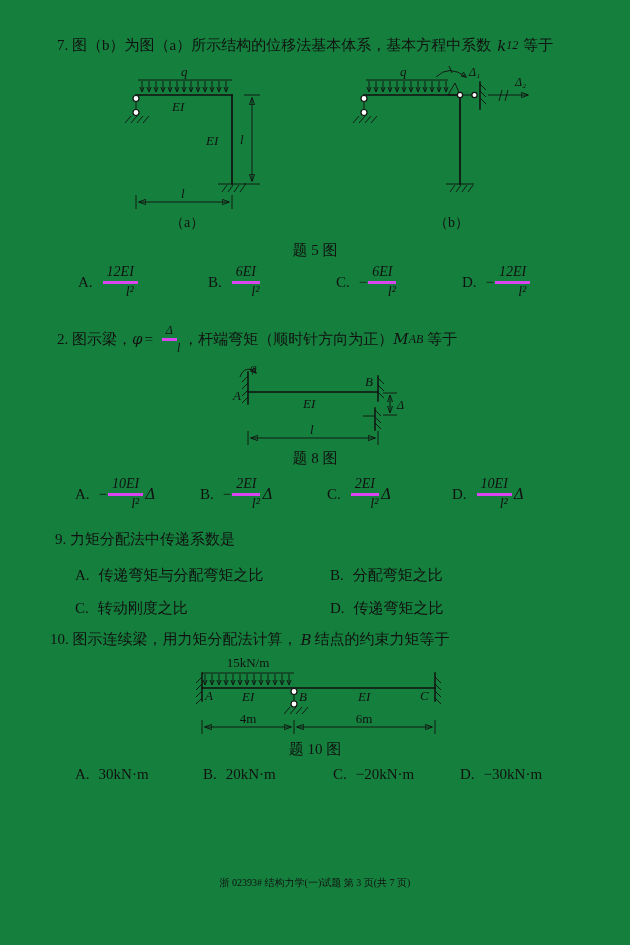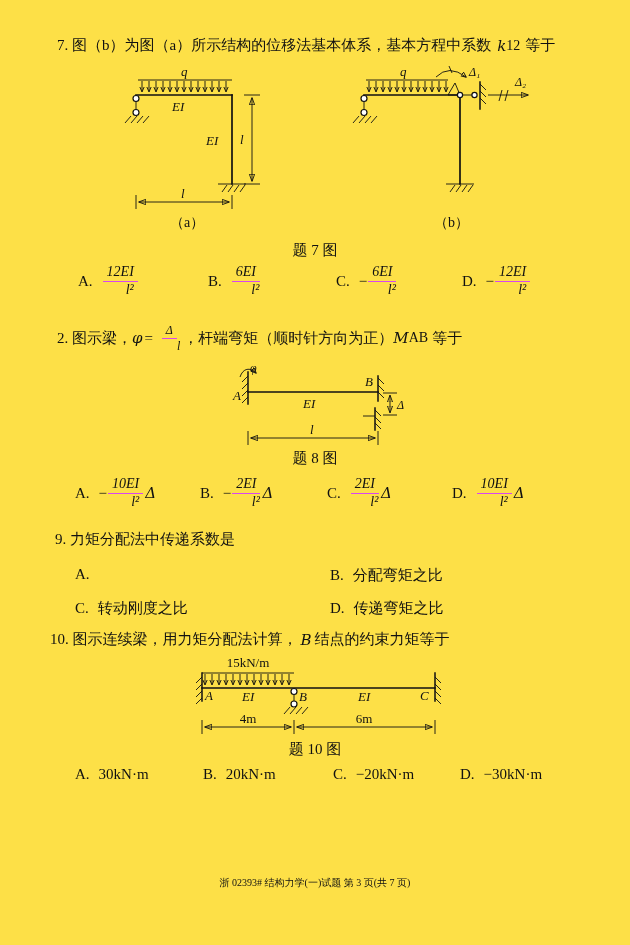--- a/index.html
+++ b/index.html
@@ -1,28 +1,28 @@
 <!DOCTYPE html>
 <html><head>
 <meta charset="utf-8">
 <style>
   html,body{margin:0;padding:0;background:#ffffff;}
-  .page{position:relative;width:630px;height:945px;background:#fde047;overflow:hidden;
+  .page{position:relative;width:630px;height:945px;background:#15803d;overflow:hidden;
         font-family:"Liberation Serif","DejaVu Serif",serif;color:#111;}
   .abs{position:absolute;}
   .stem{font-size:15px;display:flex;align-items:center;white-space:nowrap;}
   .it{font-style:italic;font-family:"DejaVu Serif",serif;}
-  sub{font-size:14px;}
+  sub{font-size:12px;font-style:italic;}
   .figcap{position:absolute;left:0;width:630px;text-align:center;font-size:15px;}
   .opt{position:absolute;display:inline-flex;align-items:center;font-size:15px;white-space:nowrap;}
   .opt .letter{margin-right:9px;}
   .opt .sign{font-style:normal;margin-right:1px;}
   .frac{display:inline-flex;flex-direction:column;align-items:center;line-height:1.05;
         font-style:italic;font-size:14px;}
-  .frac .num{padding:0 4px 1px 4px;border-bottom:1px solid #d946ef;}
+  .frac .num{padding:0 4px 1px 4px;border-bottom:3px solid #d946ef;}
   .frac .den{padding-top:1px;margin-left:19px;}
   .ifrac{font-size:12px;margin:0 3px;}
   .suffix{font-size:15px;margin-left:2px;}
   .footer{position:absolute;left:0;width:630px;text-align:center;font-size:10px;}
   
   svg{position:absolute;overflow:visible;}
   svg line, svg path, svg circle{stroke:#111;fill:none;}
   .member{stroke-width:1.7;stroke-linecap:square;}
   .wall{stroke-width:1.5;stroke-linecap:square;}
   .thin{stroke-width:0.9;}
@@ -150,21 +150,21 @@
       <line class="thin" x1="166" y1="26" x2="163" y2="37"></line>
     </g>
     <text class="sti2" x="173" y="22">Δ₂</text>
     <g>
       <line class="thin" x1="104" y1="120" x2="132" y2="120"></line>
       <path class="thin" d="M108,128 l5,-7 M114,128 l5,-7 M120,128 l5,-7 M126,128 l5,-7"></path>
     </g>
     <text class="scap" x="92" y="163">（b）</text>
   </svg>
 
-  <div class="figcap" style="top:241px;">题 7 图</div>
+  <div class="figcap" style="top:241px;">题 5 图</div>
 
   <div class="opt" style="left:78px;top:265px;">
     <span class="letter">A.</span>
     <span class="sign"></span>
     <span class="frac">
         <span class="num">12EI</span>
         <span class="den">l²</span>
       </span>
   </div>
   <div class="opt" style="left:208px;top:265px;">
@@ -275,20 +275,21 @@
     <span class="frac">
         <span class="num">10EI</span>
         <span class="den">l²</span>
       </span>
     <span class="suffix it">Δ</span>
   </div>
 
   <div class="abs stem" style="left:55px;top:530px;">9. 力矩分配法中传递系数是</div>
   <div class="opt" style="left:75px;top:566px;">
     <span class="letter">A.</span>
+    <span>传递弯矩与分配弯矩之比</span>
   </div>
   <div class="opt" style="left:330px;top:566px;">
     <span class="letter">B.</span>
     <span>分配弯矩之比</span>
   </div>
   <div class="opt" style="left:75px;top:599px;">
     <span class="letter">C.</span>
     <span>转动刚度之比</span>
   </div>
   <div class="opt" style="left:330px;top:599px;">

